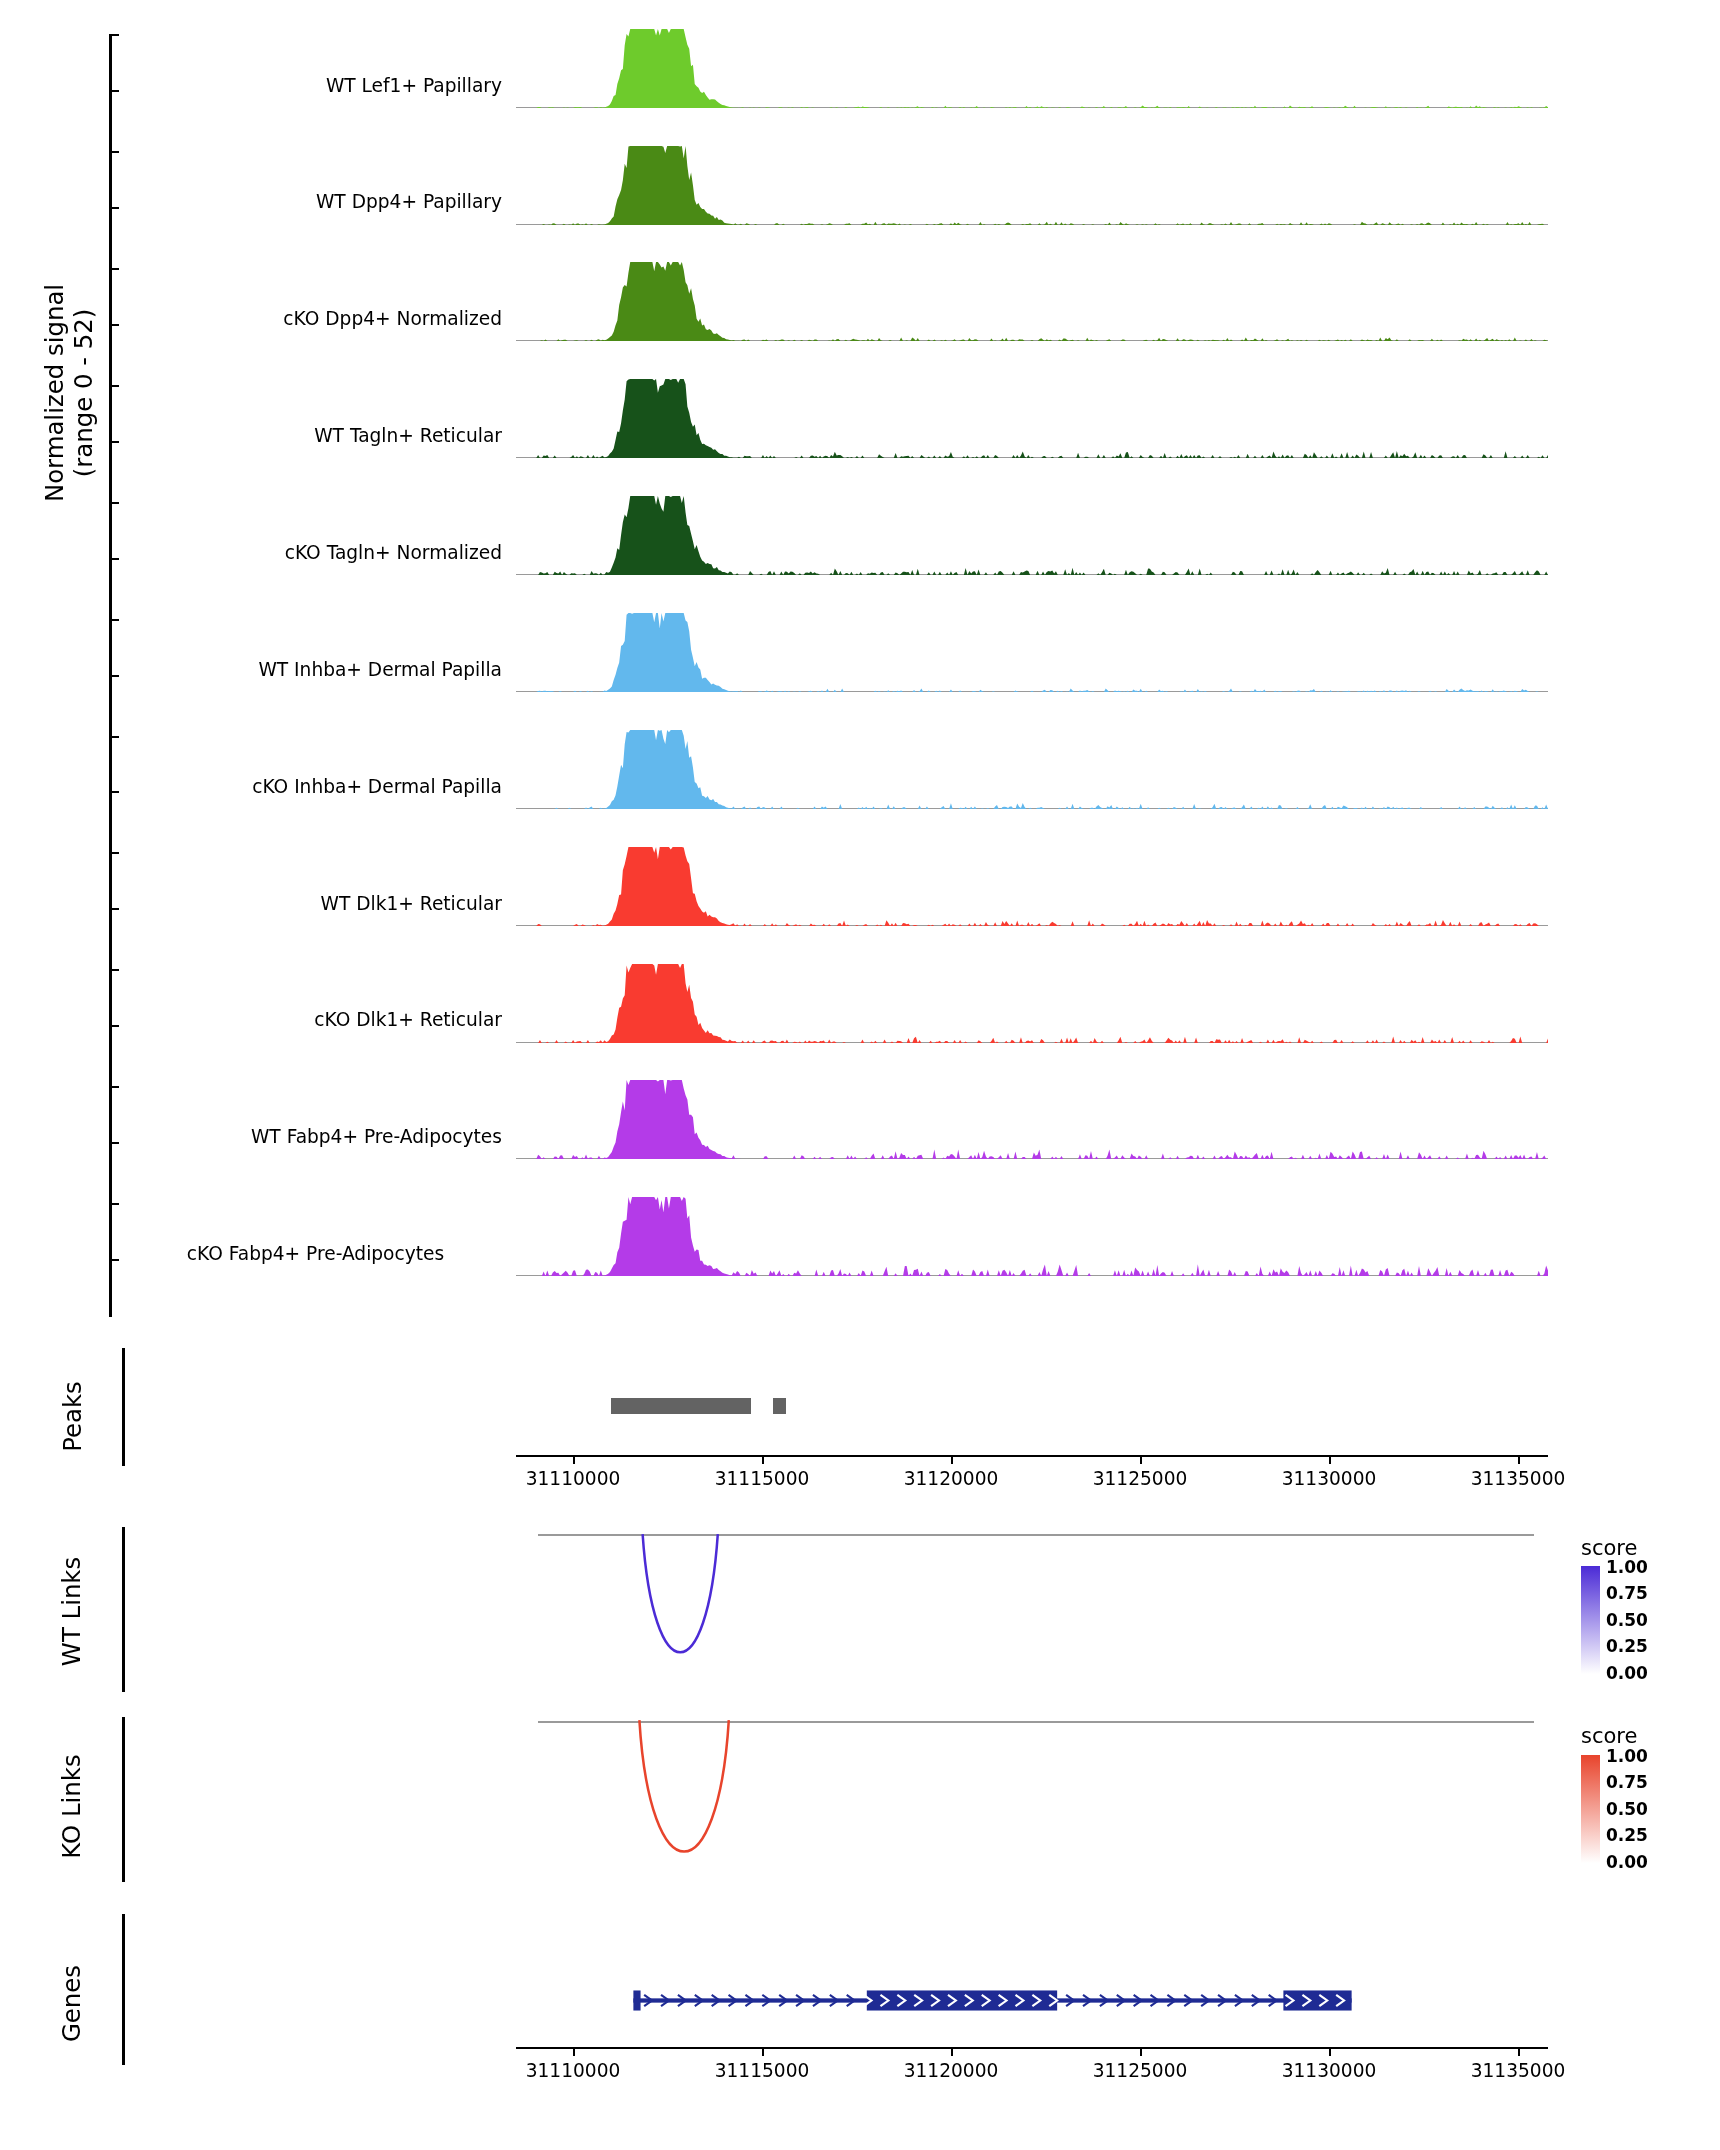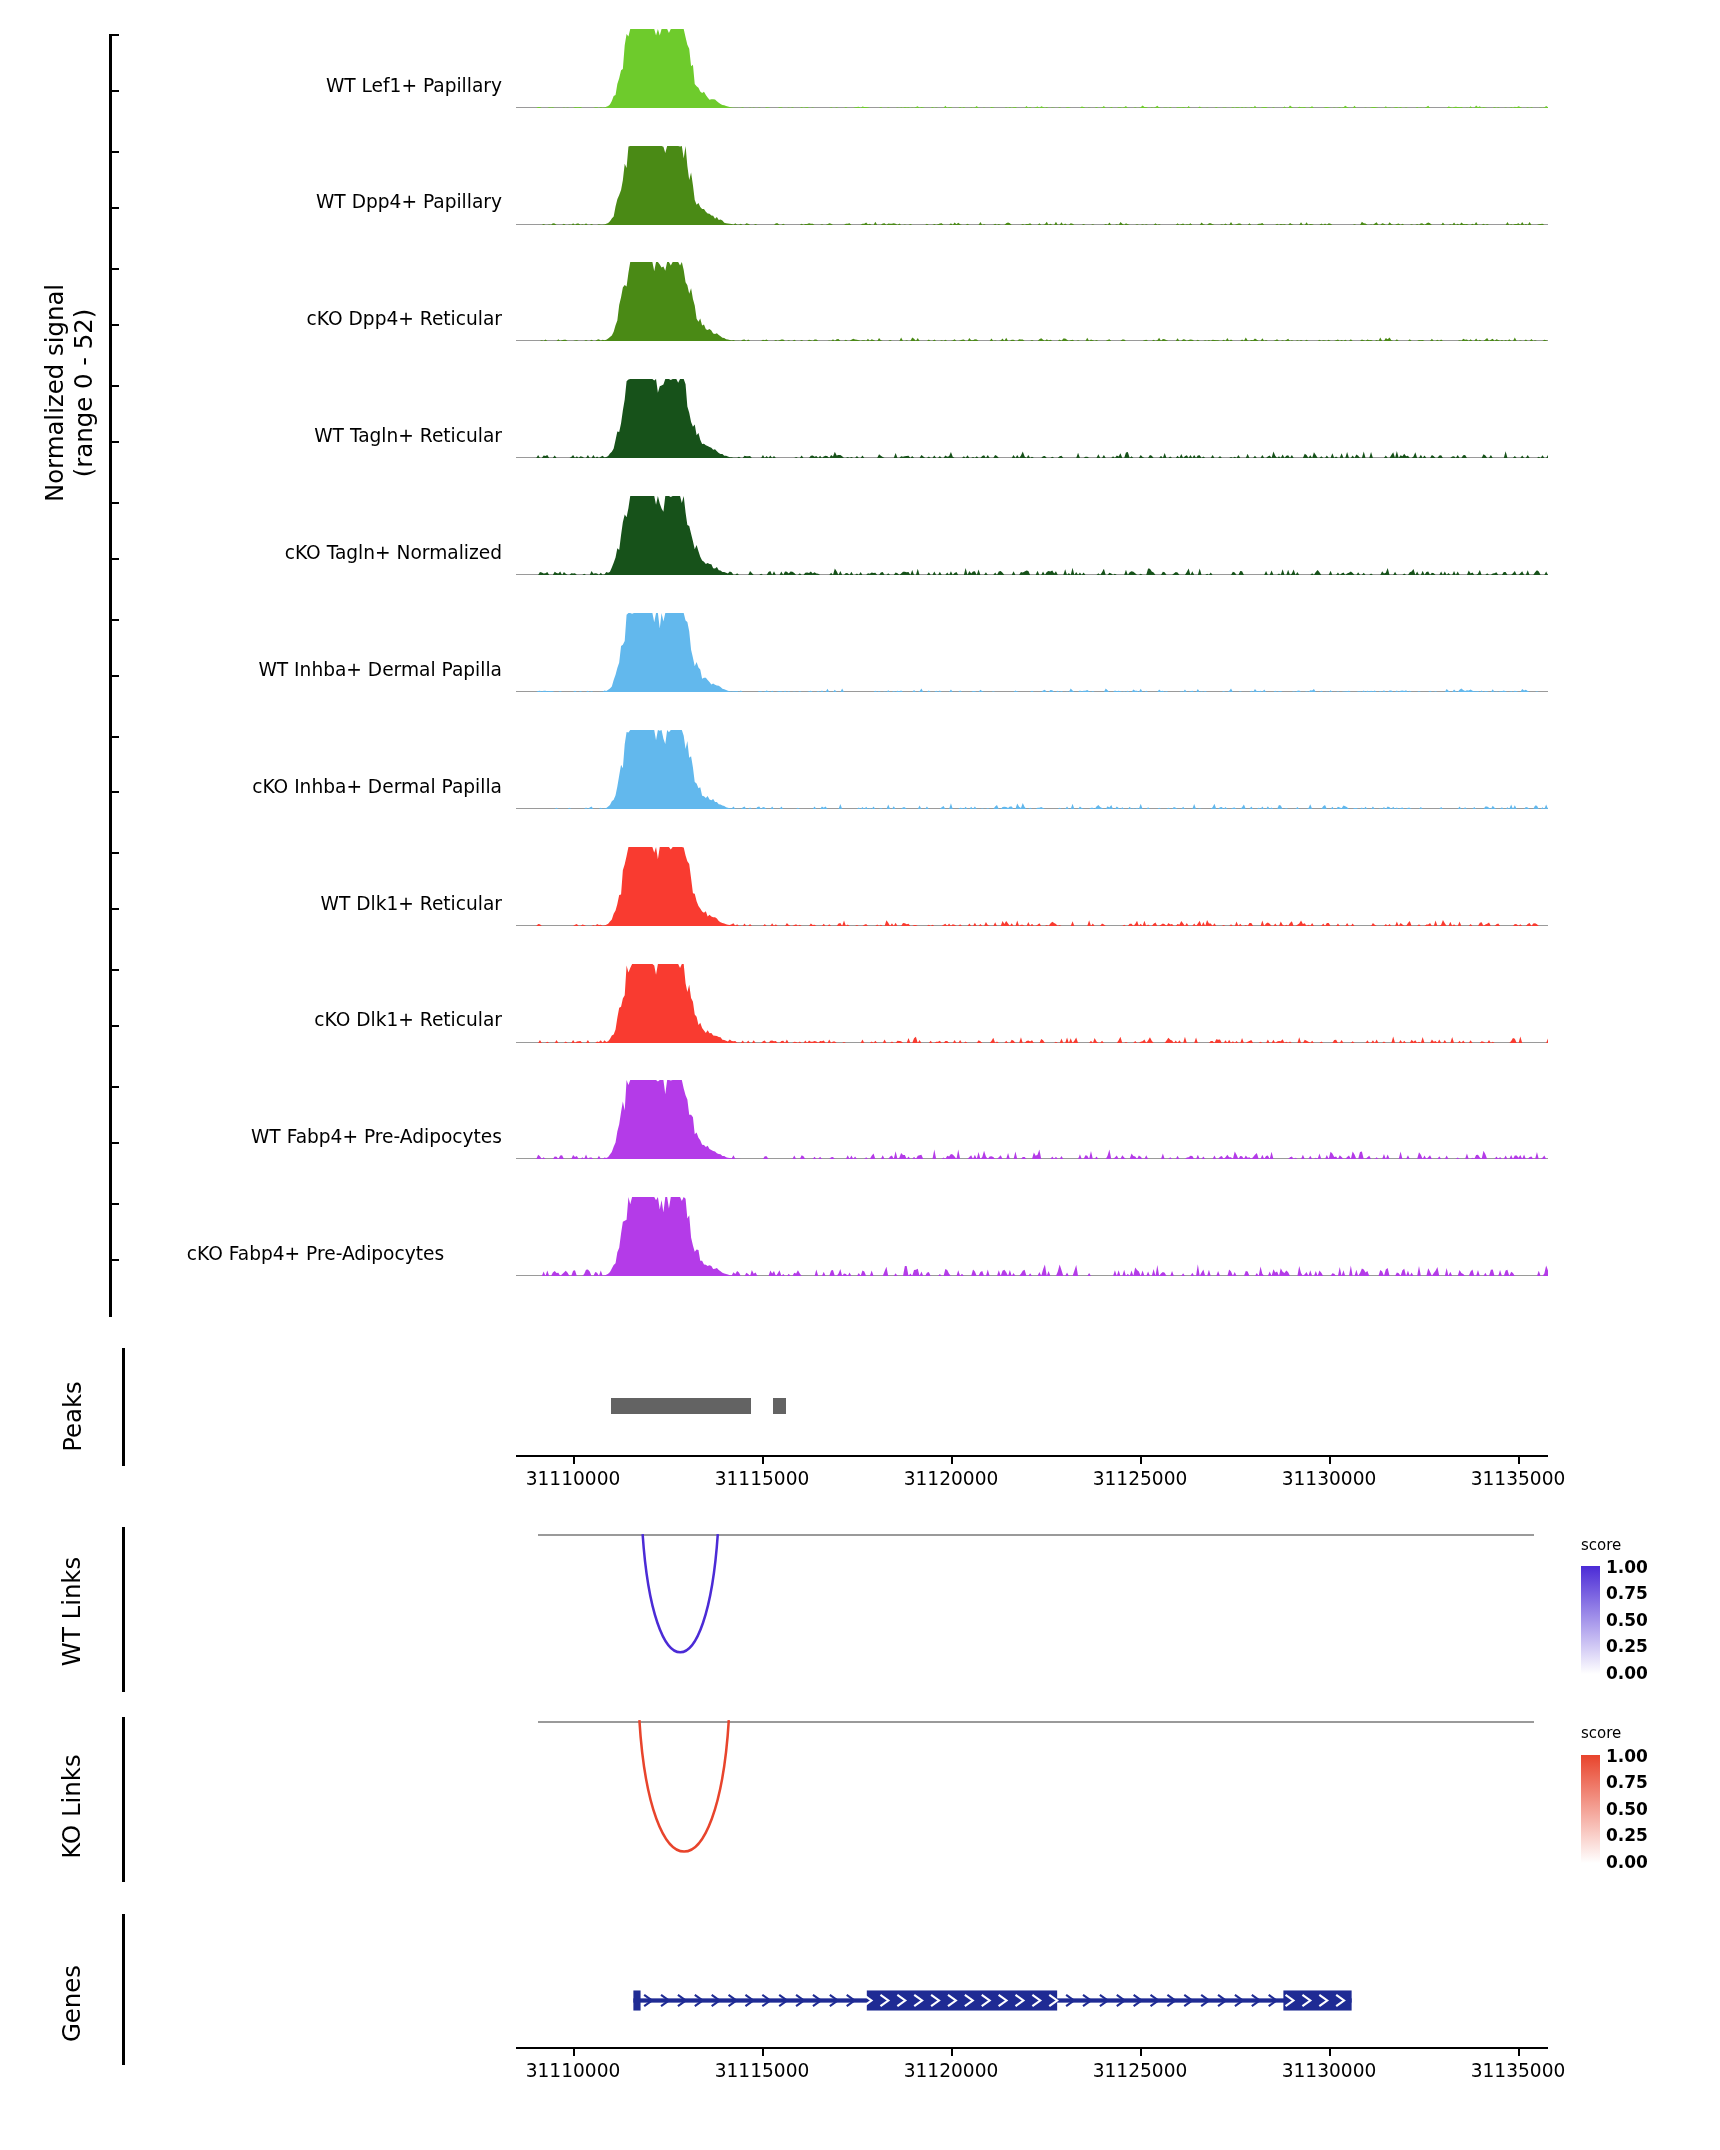--- a/index.html
+++ b/index.html
@@ -26,21 +26,21 @@
   .axis-tick{position:absolute;width:2.2px;height:7.2px;background:#000;}
   .axis-lab{position:absolute;font-size:18.6px;text-align:center;white-space:nowrap;}
 
   
   .peakbar{position:absolute;background:#636363;height:16px;}
 
   
   .link-baseline{position:absolute;height:2.2px;background:#9a9a9a;}
 
   
-  .legend-title{position:absolute;font-size:15px;}
+  .legend-title{position:absolute;font-size:21px;}
   .legend-bar{position:absolute;width:18.6px;}
   .legend-ticks{position:absolute;font-size:17px;line-height:1;}
   .legend-ticks div{position:absolute;white-space:nowrap;font-weight:bold;}
 
   
   .gene-name{position:absolute;font-size:18.6px;text-align:center;white-space:nowrap;}
 
   .xlabel{position:absolute;font-size:24.4px;text-align:center;white-space:nowrap;}
 </style>
 </head>
@@ -63,21 +63,21 @@
           <path d="M 0 110 L 0.0 110.0 L 2.6 110.0 L 5.1 110.0 L 7.7 110.0 L 10.3 110.0 L 12.9 110.0 L 15.4 110.0 L 18.0 110.0 L 20.6 110.0 L 23.1 110.0 L 25.7 110.0 L 28.3 110.0 L 30.9 108.7 L 33.4 108.7 L 36.0 110.0 L 38.6 110.0 L 41.1 110.0 L 43.7 110.0 L 46.3 108.9 L 48.9 109.4 L 51.4 109.1 L 54.0 110.0 L 56.6 110.0 L 59.1 110.0 L 61.7 110.0 L 64.3 110.0 L 66.9 109.3 L 69.4 110.0 L 72.0 109.3 L 74.6 110.0 L 77.1 110.0 L 79.7 110.0 L 82.3 108.7 L 84.9 109.1 L 87.4 109.2 L 90.0 108.8 L 92.6 110.0 L 95.1 110.0 L 97.7 110.0 L 100.3 110.0 L 102.9 110.0 L 105.4 110.0 L 108.0 110.0 L 110.6 108.9 L 113.1 108.9 L 115.7 110.0 L 118.3 108.7 L 120.9 109.7 L 123.4 109.4 L 126.0 108.3 L 128.6 107.4 L 131.1 105.4 L 133.7 100.5 L 136.3 93.4 L 138.9 92.0 L 141.4 76.6 L 144.0 68.6 L 146.6 57.4 L 149.1 55.6 L 151.7 22.5 L 154.3 6.7 L 156.9 10.5 L 159.4 0.0 L 162.0 0.0 L 164.6 0.0 L 167.1 0.0 L 169.7 0.0 L 172.3 0.0 L 174.9 0.0 L 177.4 0.0 L 180.0 0.0 L 182.6 0.0 L 185.1 0.0 L 187.7 0.0 L 190.3 0.0 L 192.9 0.0 L 195.4 8.8 L 198.0 0.0 L 200.6 9.1 L 203.1 0.0 L 205.7 0.0 L 208.3 0.0 L 210.9 0.0 L 213.4 5.5 L 216.0 0.0 L 218.6 0.0 L 221.1 0.0 L 223.7 0.0 L 226.3 0.0 L 228.9 0.0 L 231.4 0.0 L 234.0 0.0 L 236.6 11.3 L 239.1 21.8 L 241.7 27.3 L 244.3 51.8 L 246.9 49.6 L 249.4 76.6 L 252.0 79.7 L 254.6 81.9 L 257.1 87.0 L 259.7 89.1 L 262.3 87.5 L 264.9 92.1 L 267.4 95.5 L 270.0 98.6 L 272.6 98.0 L 275.1 97.9 L 277.7 98.3 L 280.3 100.6 L 282.9 102.8 L 285.4 104.6 L 288.0 105.9 L 290.6 106.2 L 293.1 107.3 L 295.7 108.1 L 298.3 108.7 L 300.9 109.3 L 303.4 109.7 L 306.0 109.8 L 308.6 109.9 L 311.1 110.0 L 313.7 109.6 L 316.3 109.0 L 318.9 110.0 L 321.4 110.0 L 324.0 110.0 L 326.6 109.3 L 329.1 110.0 L 331.7 109.5 L 334.3 110.0 L 336.9 110.0 L 339.4 109.3 L 342.0 110.0 L 344.6 110.0 L 347.1 110.0 L 349.7 109.2 L 352.3 109.4 L 354.9 110.0 L 357.4 110.0 L 360.0 110.0 L 362.6 110.0 L 365.1 110.0 L 367.7 109.2 L 370.3 108.9 L 372.9 110.0 L 375.4 110.0 L 378.0 110.0 L 380.6 109.5 L 383.1 110.0 L 385.7 108.9 L 388.3 110.0 L 390.9 110.0 L 393.4 110.0 L 396.0 110.0 L 398.6 108.7 L 401.1 110.0 L 403.7 109.4 L 406.3 108.8 L 408.9 110.0 L 411.4 110.0 L 414.0 109.3 L 416.6 110.0 L 419.1 110.0 L 421.7 110.0 L 424.3 110.0 L 426.9 110.0 L 429.4 110.0 L 432.0 110.0 L 434.6 110.0 L 437.1 110.0 L 439.7 109.1 L 442.3 110.0 L 444.9 110.0 L 447.4 109.0 L 450.0 110.0 L 452.6 110.0 L 455.1 110.0 L 457.7 110.0 L 460.3 108.6 L 462.9 110.0 L 465.4 110.0 L 468.0 110.0 L 470.6 110.0 L 473.1 109.0 L 475.7 108.7 L 478.3 108.3 L 480.9 110.0 L 483.4 108.0 L 486.0 108.8 L 488.6 108.6 L 491.1 109.0 L 493.7 110.0 L 496.3 110.0 L 498.9 110.0 L 501.4 110.0 L 504.0 110.0 L 506.6 110.0 L 509.1 108.7 L 511.7 110.0 L 514.3 110.0 L 516.9 110.0 L 519.4 109.0 L 522.0 110.0 L 524.6 110.0 L 527.1 110.0 L 529.7 110.0 L 532.3 109.5 L 534.9 110.0 L 537.4 108.9 L 540.0 110.0 L 542.6 108.7 L 545.1 109.3 L 547.7 108.9 L 550.3 110.0 L 552.9 109.5 L 555.4 110.0 L 558.0 108.6 L 560.6 107.8 L 563.1 110.0 L 565.7 108.6 L 568.3 109.4 L 570.9 110.0 L 573.4 110.0 L 576.0 110.0 L 578.6 110.0 L 581.1 108.6 L 583.7 110.0 L 586.3 109.5 L 588.9 110.0 L 591.4 110.0 L 594.0 110.0 L 596.6 110.0 L 599.1 106.9 L 601.7 110.0 L 604.3 109.0 L 606.9 109.0 L 609.4 110.0 L 612.0 110.0 L 614.6 110.0 L 617.1 110.0 L 619.7 108.8 L 622.3 110.0 L 624.9 108.7 L 627.4 110.0 L 630.0 110.0 L 632.6 110.0 L 635.1 109.2 L 637.7 110.0 L 640.3 109.5 L 642.9 107.3 L 645.4 110.0 L 648.0 110.0 L 650.6 110.0 L 653.1 109.3 L 655.7 110.0 L 658.3 110.0 L 660.9 110.0 L 663.4 108.8 L 666.0 109.5 L 668.6 110.0 L 671.1 110.0 L 673.7 110.0 L 676.3 110.0 L 678.9 110.0 L 681.4 110.0 L 684.0 109.0 L 686.6 110.0 L 689.1 108.8 L 691.7 110.0 L 694.3 108.9 L 696.9 108.7 L 699.4 110.0 L 702.0 110.0 L 704.6 110.0 L 707.1 110.0 L 709.7 110.0 L 712.3 107.2 L 714.9 110.0 L 717.4 108.6 L 720.0 110.0 L 722.6 110.0 L 725.1 108.9 L 727.7 107.9 L 730.3 110.0 L 732.9 107.8 L 735.4 108.7 L 738.0 110.0 L 740.6 108.6 L 743.1 110.0 L 745.7 110.0 L 748.3 109.4 L 750.9 109.6 L 753.4 110.0 L 756.0 110.0 L 758.6 109.2 L 761.1 110.0 L 763.7 110.0 L 766.3 110.0 L 768.9 108.9 L 771.4 109.1 L 774.0 110.0 L 776.6 110.0 L 779.1 110.0 L 781.7 110.0 L 784.3 110.0 L 786.9 110.0 L 789.4 108.0 L 792.0 108.8 L 794.6 110.0 L 797.1 110.0 L 799.7 109.3 L 802.3 110.0 L 804.9 110.0 L 807.4 110.0 L 810.0 108.6 L 812.6 110.0 L 815.1 110.0 L 817.7 109.5 L 820.3 107.2 L 822.9 110.0 L 825.4 110.0 L 828.0 110.0 L 830.6 108.6 L 833.1 110.0 L 835.7 110.0 L 838.3 110.0 L 840.9 109.0 L 843.4 109.0 L 846.0 110.0 L 848.6 108.9 L 851.1 107.4 L 853.7 110.0 L 856.3 110.0 L 858.9 110.0 L 861.4 110.0 L 864.0 109.0 L 866.6 110.0 L 869.1 110.0 L 871.7 109.1 L 874.3 106.7 L 876.9 108.8 L 879.4 108.8 L 882.0 110.0 L 884.6 110.0 L 887.1 109.1 L 889.7 110.0 L 892.3 108.8 L 894.9 107.0 L 897.4 109.5 L 900.0 110.0 L 902.6 110.0 L 905.1 109.3 L 907.7 109.3 L 910.3 110.0 L 912.9 108.6 L 915.4 110.0 L 918.0 110.0 L 920.6 110.0 L 923.1 108.9 L 925.7 109.2 L 928.3 109.3 L 930.9 108.8 L 933.4 109.4 L 936.0 110.0 L 938.6 107.4 L 941.1 110.0 L 943.7 110.0 L 946.3 110.0 L 948.9 110.0 L 951.4 110.0 L 954.0 108.0 L 956.6 109.6 L 959.1 110.0 L 961.7 110.0 L 964.3 109.5 L 966.9 110.0 L 969.4 110.0 L 972.0 110.0 L 974.6 110.0 L 977.1 108.8 L 979.7 110.0 L 982.3 110.0 L 984.9 110.0 L 987.4 109.3 L 990.0 109.4 L 992.6 110.0 L 995.1 110.0 L 997.7 110.0 L 1000.3 108.6 L 1002.9 110.0 L 1005.4 109.0 L 1008.0 109.2 L 1010.6 110.0 L 1013.1 108.8 L 1015.7 110.0 L 1018.3 108.9 L 1020.9 110.0 L 1023.4 110.0 L 1026.0 108.7 L 1028.6 110.0 L 1031.1 107.1 L 1033.7 110.0 L 1036.3 110.0 L 1038.9 110.0 L 1041.4 109.2 L 1044.0 108.8 L 1046.6 108.7 L 1049.1 110.0 L 1051.7 110.0 L 1054.3 110.0 L 1056.9 109.2 L 1059.4 110.0 L 1062.0 110.0 L 1064.6 110.0 L 1067.1 110.0 L 1069.7 110.0 L 1072.3 108.1 L 1074.9 110.0 L 1077.4 110.0 L 1080.0 106.8 L 1082.6 108.8 L 1085.1 110.0 L 1087.7 110.0 L 1090.3 110.0 L 1092.9 108.5 L 1095.4 109.0 L 1098.0 108.9 L 1100.6 108.7 L 1103.1 110.0 L 1105.7 110.0 L 1108.3 109.0 L 1110.9 107.7 L 1113.4 110.0 L 1116.0 110.0 L 1118.6 110.0 L 1121.1 110.0 L 1123.7 110.0 L 1126.3 110.0 L 1128.9 108.9 L 1131.4 108.7 L 1134.0 109.5 L 1136.6 110.0 L 1139.1 110.0 L 1141.7 109.5 L 1144.3 110.0 L 1146.9 109.6 L 1149.4 109.2 L 1152.0 110.0 L 1154.6 109.1 L 1157.1 107.0 L 1159.7 108.8 L 1162.3 110.0 L 1164.9 110.0 L 1167.4 110.0 L 1170.0 107.1 L 1172.6 110.0 L 1175.1 110.0 L 1177.7 110.0 L 1180.3 110.0 L 1182.9 110.0 L 1185.4 109.4 L 1188.0 110.0 L 1190.6 110.0 L 1193.1 109.3 L 1195.7 108.6 L 1198.3 108.6 L 1200.9 109.5 L 1203.4 110.0 L 1206.0 110.0 L 1208.6 110.0 L 1211.1 110.0 L 1213.7 107.8 L 1216.3 110.0 L 1218.9 109.4 L 1221.4 110.0 L 1224.0 110.0 L 1226.6 108.9 L 1229.1 108.8 L 1231.7 110.0 L 1234.3 108.7 L 1236.9 110.0 L 1239.4 110.0 L 1242.0 109.2 L 1244.6 110.0 L 1247.1 110.0 L 1249.7 110.0 L 1252.3 110.0 L 1254.9 110.0 L 1257.4 108.7 L 1260.0 110.0 L 1262.6 109.5 L 1265.1 110.0 L 1267.7 110.0 L 1270.3 108.7 L 1272.9 106.9 L 1275.4 110.0 L 1278.0 110.0 L 1280.6 110.0 L 1283.1 110.0 L 1285.7 110.0 L 1288.3 110.0 L 1290.9 110.0 L 1293.4 110.0 L 1296.0 110.0 L 1298.6 110.0 L 1301.1 107.9 L 1303.7 108.6 L 1306.3 110.0 L 1308.9 108.8 L 1311.4 108.5 L 1314.0 108.8 L 1316.6 109.2 L 1319.1 108.6 L 1321.7 110.0 L 1324.3 110.0 L 1326.9 109.4 L 1329.4 110.0 L 1332.0 107.8 L 1334.6 110.0 L 1337.1 110.0 L 1339.7 106.7 L 1342.3 109.2 L 1344.9 107.8 L 1347.4 110.0 L 1350.0 108.8 L 1352.6 109.3 L 1355.1 110.0 L 1357.7 110.0 L 1360.3 110.0 L 1362.9 110.0 L 1365.4 108.6 L 1368.0 110.0 L 1370.6 108.9 L 1373.1 110.0 L 1375.7 110.0 L 1378.3 110.0 L 1380.9 109.5 L 1383.4 110.0 L 1386.0 110.0 L 1388.6 108.7 L 1391.1 110.0 L 1393.7 108.5 L 1396.3 109.1 L 1398.9 107.5 L 1401.4 108.6 L 1404.0 110.0 L 1406.6 110.0 L 1409.1 110.0 L 1411.7 109.0 L 1414.3 110.0 L 1416.9 108.9 L 1419.4 110.0 L 1422.0 110.0 L 1424.6 110.0 L 1427.1 110.0 L 1429.7 109.3 L 1432.3 110.0 L 1434.9 109.5 L 1437.4 107.4 L 1440.0 109.2 L 1440 110 Z" fill="#6ECB2C"></path>
         </svg>
       </div>
       <div class="track-label" style="left: 129px; width: 373px; top: 191px;">WT Dpp4+ Papillary</div>
       <div class="track" style="top: 146px; height: 79px;">
         <div class="baseline"></div>
         <svg width="1032" height="79" viewBox="0 0 1440 110">
           <path d="M 0 110 L 0.0 110.0 L 2.6 110.0 L 5.1 110.0 L 7.7 110.0 L 10.3 110.0 L 12.9 110.0 L 15.4 110.0 L 18.0 110.0 L 20.6 110.0 L 23.1 110.0 L 25.7 110.0 L 28.3 110.0 L 30.9 110.0 L 33.4 110.0 L 36.0 110.0 L 38.6 108.7 L 41.1 110.0 L 43.7 110.0 L 46.3 109.3 L 48.9 110.0 L 51.4 107.6 L 54.0 108.1 L 56.6 110.0 L 59.1 110.0 L 61.7 110.0 L 64.3 110.0 L 66.9 108.3 L 69.4 110.0 L 72.0 110.0 L 74.6 109.3 L 77.1 110.0 L 79.7 107.7 L 82.3 110.0 L 84.9 108.1 L 87.4 108.0 L 90.0 110.0 L 92.6 109.1 L 95.1 110.0 L 97.7 107.7 L 100.3 110.0 L 102.9 110.0 L 105.4 108.7 L 108.0 110.0 L 110.6 110.0 L 113.1 110.0 L 115.7 108.9 L 118.3 109.9 L 120.9 109.7 L 123.4 109.4 L 126.0 108.4 L 128.6 107.2 L 131.1 104.8 L 133.7 101.0 L 136.3 98.1 L 138.9 84.3 L 141.4 74.2 L 144.0 68.2 L 146.6 61.2 L 149.1 47.6 L 151.7 24.6 L 154.3 30.6 L 156.9 0.6 L 159.4 0.0 L 162.0 0.0 L 164.6 0.0 L 167.1 0.0 L 169.7 0.0 L 172.3 0.0 L 174.9 0.0 L 177.4 0.0 L 180.0 0.0 L 182.6 0.0 L 185.1 0.0 L 187.7 0.0 L 190.3 0.0 L 192.9 0.0 L 195.4 0.0 L 198.0 0.0 L 200.6 0.0 L 203.1 0.0 L 205.7 0.8 L 208.3 9.6 L 210.9 0.0 L 213.4 0.0 L 216.0 0.0 L 218.6 0.0 L 221.1 0.0 L 223.7 0.0 L 226.3 0.0 L 228.9 0.7 L 231.4 0.0 L 234.0 17.2 L 236.6 0.0 L 239.1 27.9 L 241.7 47.2 L 244.3 36.9 L 246.9 54.7 L 249.4 75.2 L 252.0 81.8 L 254.6 79.5 L 257.1 85.0 L 259.7 87.7 L 262.3 87.8 L 264.9 91.8 L 267.4 94.0 L 270.0 94.3 L 272.6 96.9 L 275.1 97.2 L 277.7 101.3 L 280.3 99.1 L 282.9 103.3 L 285.4 102.4 L 288.0 104.0 L 290.6 106.9 L 293.1 107.6 L 295.7 108.1 L 298.3 108.3 L 300.9 108.8 L 303.4 109.6 L 306.0 107.8 L 308.6 109.9 L 311.1 109.9 L 313.7 108.2 L 316.3 110.0 L 318.9 110.0 L 321.4 107.7 L 324.0 108.3 L 326.6 110.0 L 329.1 110.0 L 331.7 110.0 L 334.3 108.8 L 336.9 110.0 L 339.4 110.0 L 342.0 110.0 L 344.6 110.0 L 347.1 110.0 L 349.7 110.0 L 352.3 110.0 L 354.9 110.0 L 357.4 110.0 L 360.0 110.0 L 362.6 107.7 L 365.1 107.7 L 367.7 110.0 L 370.3 110.0 L 372.9 108.4 L 375.4 110.0 L 378.0 110.0 L 380.6 110.0 L 383.1 110.0 L 385.7 110.0 L 388.3 110.0 L 390.9 110.0 L 393.4 110.0 L 396.0 110.0 L 398.6 108.3 L 401.1 110.0 L 403.7 108.6 L 406.3 108.6 L 408.9 107.6 L 411.4 108.5 L 414.0 108.2 L 416.6 110.0 L 419.1 110.0 L 421.7 110.0 L 424.3 110.0 L 426.9 109.1 L 429.4 110.0 L 432.0 110.0 L 434.6 109.1 L 437.1 107.6 L 439.7 108.2 L 442.3 110.0 L 444.9 110.0 L 447.4 110.0 L 450.0 110.0 L 452.6 110.0 L 455.1 110.0 L 457.7 110.0 L 460.3 108.2 L 462.9 108.5 L 465.4 107.6 L 468.0 110.0 L 470.6 110.0 L 473.1 110.0 L 475.7 110.0 L 478.3 110.0 L 480.9 110.0 L 483.4 108.4 L 486.0 108.5 L 488.6 106.5 L 491.1 109.3 L 493.7 108.5 L 496.3 110.0 L 498.9 110.0 L 501.4 105.6 L 504.0 110.0 L 506.6 110.0 L 509.1 110.0 L 511.7 108.1 L 514.3 107.8 L 516.9 110.0 L 519.4 107.9 L 522.0 108.3 L 524.6 108.5 L 527.1 107.6 L 529.7 108.4 L 532.3 110.0 L 534.9 108.1 L 537.4 110.0 L 540.0 110.0 L 542.6 109.3 L 545.1 110.0 L 547.7 110.0 L 550.3 108.7 L 552.9 110.0 L 555.4 110.0 L 558.0 110.0 L 560.6 110.0 L 563.1 110.0 L 565.7 110.0 L 568.3 110.0 L 570.9 110.0 L 573.4 108.4 L 576.0 110.0 L 578.6 110.0 L 581.1 110.0 L 583.7 108.8 L 586.3 110.0 L 588.9 109.1 L 591.4 108.0 L 594.0 107.6 L 596.6 110.0 L 599.1 110.0 L 601.7 110.0 L 604.3 110.0 L 606.9 107.8 L 609.4 110.0 L 612.0 106.5 L 614.6 109.2 L 617.1 106.9 L 619.7 108.9 L 622.3 110.0 L 624.9 110.0 L 627.4 110.0 L 630.0 108.4 L 632.6 110.0 L 635.1 110.0 L 637.7 110.0 L 640.3 110.0 L 642.9 110.0 L 645.4 110.0 L 648.0 106.0 L 650.6 110.0 L 653.1 109.1 L 655.7 110.0 L 658.3 110.0 L 660.9 110.0 L 663.4 110.0 L 666.0 110.0 L 668.6 108.4 L 671.1 110.0 L 673.7 108.8 L 676.3 110.0 L 678.9 110.0 L 681.4 110.0 L 684.0 107.6 L 686.6 106.6 L 689.1 107.7 L 691.7 110.0 L 694.3 110.0 L 696.9 110.0 L 699.4 110.0 L 702.0 110.0 L 704.6 110.0 L 707.1 108.8 L 709.7 110.0 L 712.3 108.7 L 714.9 108.8 L 717.4 107.6 L 720.0 110.0 L 722.6 110.0 L 725.1 110.0 L 727.7 110.0 L 730.3 107.6 L 732.9 110.0 L 735.4 110.0 L 738.0 108.9 L 740.6 105.7 L 743.1 110.0 L 745.7 108.4 L 748.3 110.0 L 750.9 110.0 L 753.4 105.6 L 756.0 110.0 L 758.6 110.0 L 761.1 106.3 L 763.7 110.0 L 766.3 108.1 L 768.9 110.0 L 771.4 110.0 L 774.0 107.8 L 776.6 108.5 L 779.1 110.0 L 781.7 110.0 L 784.3 110.0 L 786.9 110.0 L 789.4 110.0 L 792.0 108.7 L 794.6 110.0 L 797.1 110.0 L 799.7 110.0 L 802.3 110.0 L 804.9 109.2 L 807.4 110.0 L 810.0 110.0 L 812.6 110.0 L 815.1 110.0 L 817.7 110.0 L 820.3 110.0 L 822.9 108.7 L 825.4 110.0 L 828.0 106.8 L 830.6 110.0 L 833.1 110.0 L 835.7 110.0 L 838.3 109.2 L 840.9 110.0 L 843.4 105.8 L 846.0 108.2 L 848.6 110.0 L 851.1 107.6 L 853.7 109.0 L 856.3 110.0 L 858.9 110.0 L 861.4 110.0 L 864.0 110.0 L 866.6 108.9 L 869.1 110.0 L 871.7 110.0 L 874.3 109.1 L 876.9 110.0 L 879.4 108.9 L 882.0 110.0 L 884.6 110.0 L 887.1 110.0 L 889.7 110.0 L 892.3 107.7 L 894.9 110.0 L 897.4 109.0 L 900.0 110.0 L 902.6 110.0 L 905.1 110.0 L 907.7 110.0 L 910.3 110.0 L 912.9 110.0 L 915.4 110.0 L 918.0 110.0 L 920.6 110.0 L 923.1 107.8 L 925.7 110.0 L 928.3 109.0 L 930.9 108.1 L 933.4 110.0 L 936.0 108.9 L 938.6 109.3 L 941.1 107.8 L 943.7 110.0 L 946.3 110.0 L 948.9 110.0 L 951.4 110.0 L 954.0 110.0 L 956.6 106.5 L 959.1 109.2 L 961.7 110.0 L 964.3 110.0 L 966.9 107.5 L 969.4 107.7 L 972.0 109.1 L 974.6 110.0 L 977.1 110.0 L 979.7 110.0 L 982.3 110.0 L 984.9 109.2 L 987.4 110.0 L 990.0 107.9 L 992.6 110.0 L 995.1 110.0 L 997.7 105.9 L 1000.3 110.0 L 1002.9 110.0 L 1005.4 109.0 L 1008.0 107.9 L 1010.6 108.1 L 1013.1 110.0 L 1015.7 110.0 L 1018.3 110.0 L 1020.9 110.0 L 1023.4 107.7 L 1026.0 110.0 L 1028.6 110.0 L 1031.1 110.0 L 1033.7 110.0 L 1036.3 108.2 L 1038.9 108.5 L 1041.4 107.4 L 1044.0 110.0 L 1046.6 110.0 L 1049.1 110.0 L 1051.7 110.0 L 1054.3 110.0 L 1056.9 110.0 L 1059.4 110.0 L 1062.0 108.3 L 1064.6 110.0 L 1067.1 108.7 L 1069.7 109.3 L 1072.3 109.0 L 1074.9 110.0 L 1077.4 110.0 L 1080.0 107.3 L 1082.6 109.1 L 1085.1 110.0 L 1087.7 110.0 L 1090.3 110.0 L 1092.9 110.0 L 1095.4 106.3 L 1098.0 110.0 L 1100.6 110.0 L 1103.1 106.4 L 1105.7 110.0 L 1108.3 108.7 L 1110.9 109.0 L 1113.4 110.0 L 1116.0 110.0 L 1118.6 110.0 L 1121.1 110.0 L 1123.7 108.1 L 1126.3 110.0 L 1128.9 108.0 L 1131.4 110.0 L 1134.0 107.7 L 1136.6 108.5 L 1139.1 110.0 L 1141.7 110.0 L 1144.3 110.0 L 1146.9 110.0 L 1149.4 110.0 L 1152.0 110.0 L 1154.6 110.0 L 1157.1 110.0 L 1159.7 110.0 L 1162.3 110.0 L 1164.9 110.0 L 1167.4 110.0 L 1170.0 109.1 L 1172.6 110.0 L 1175.1 110.0 L 1177.7 110.0 L 1180.3 105.7 L 1182.9 107.7 L 1185.4 108.0 L 1188.0 110.0 L 1190.6 110.0 L 1193.1 109.3 L 1195.7 110.0 L 1198.3 108.0 L 1200.9 106.4 L 1203.4 110.0 L 1206.0 110.0 L 1208.6 107.7 L 1211.1 108.5 L 1213.7 110.0 L 1216.3 110.0 L 1218.9 106.2 L 1221.4 108.8 L 1224.0 110.0 L 1226.6 110.0 L 1229.1 108.7 L 1231.7 108.1 L 1234.3 110.0 L 1236.9 108.5 L 1239.4 110.0 L 1242.0 110.0 L 1244.6 110.0 L 1247.1 110.0 L 1249.7 109.1 L 1252.3 110.0 L 1254.9 110.0 L 1257.4 108.8 L 1260.0 110.0 L 1262.6 107.8 L 1265.1 108.0 L 1267.7 110.0 L 1270.3 108.1 L 1272.9 106.5 L 1275.4 107.5 L 1278.0 110.0 L 1280.6 110.0 L 1283.1 110.0 L 1285.7 110.0 L 1288.3 110.0 L 1290.9 110.0 L 1293.4 106.7 L 1296.0 110.0 L 1298.6 110.0 L 1301.1 110.0 L 1303.7 109.0 L 1306.3 110.0 L 1308.9 106.7 L 1311.4 110.0 L 1314.0 108.3 L 1316.6 110.0 L 1319.1 106.6 L 1321.7 108.7 L 1324.3 109.2 L 1326.9 108.8 L 1329.4 110.0 L 1332.0 110.0 L 1334.6 108.4 L 1337.1 110.0 L 1339.7 105.8 L 1342.3 110.0 L 1344.9 110.0 L 1347.4 110.0 L 1350.0 108.5 L 1352.6 110.0 L 1355.1 108.8 L 1357.7 110.0 L 1360.3 110.0 L 1362.9 110.0 L 1365.4 110.0 L 1368.0 110.0 L 1370.6 110.0 L 1373.1 110.0 L 1375.7 110.0 L 1378.3 110.0 L 1380.9 110.0 L 1383.4 106.1 L 1386.0 110.0 L 1388.6 109.1 L 1391.1 110.0 L 1393.7 108.6 L 1396.3 108.6 L 1398.9 107.8 L 1401.4 110.0 L 1404.0 106.1 L 1406.6 110.0 L 1409.1 108.8 L 1411.7 110.0 L 1414.3 106.0 L 1416.9 110.0 L 1419.4 110.0 L 1422.0 110.0 L 1424.6 110.0 L 1427.1 109.1 L 1429.7 108.6 L 1432.3 108.2 L 1434.9 110.0 L 1437.4 110.0 L 1440.0 110.0 L 1440 110 Z" fill="#4A8A15"></path>
         </svg>
       </div>
-      <div class="track-label" style="left: 129px; width: 373px; top: 308px;">cKO Dpp4+ Reticular</div>
+      <div class="track-label" style="left: 129px; width: 373px; top: 308px;">cKO Dpp4+ Normalized</div>
       <div class="track" style="top: 262px; height: 79px;">
         <div class="baseline"></div>
         <svg width="1032" height="79" viewBox="0 0 1440 110">
           <path d="M 0 110 L 0.0 110.0 L 2.6 110.0 L 5.1 110.0 L 7.7 110.0 L 10.3 110.0 L 12.9 110.0 L 15.4 110.0 L 18.0 110.0 L 20.6 110.0 L 23.1 110.0 L 25.7 110.0 L 28.3 110.0 L 30.9 110.0 L 33.4 110.0 L 36.0 109.0 L 38.6 110.0 L 41.1 108.1 L 43.7 110.0 L 46.3 110.0 L 48.9 110.0 L 51.4 110.0 L 54.0 110.0 L 56.6 110.0 L 59.1 107.7 L 61.7 110.0 L 64.3 109.0 L 66.9 108.5 L 69.4 108.4 L 72.0 110.0 L 74.6 110.0 L 77.1 110.0 L 79.7 110.0 L 82.3 109.3 L 84.9 109.0 L 87.4 110.0 L 90.0 110.0 L 92.6 110.0 L 95.1 110.0 L 97.7 108.7 L 100.3 110.0 L 102.9 110.0 L 105.4 108.5 L 108.0 110.0 L 110.6 110.0 L 113.1 108.3 L 115.7 107.6 L 118.3 109.9 L 120.9 108.4 L 123.4 109.0 L 126.0 108.3 L 128.6 106.6 L 131.1 104.4 L 133.7 102.5 L 136.3 97.2 L 138.9 88.2 L 141.4 81.6 L 144.0 59.8 L 146.6 48.9 L 149.1 35.5 L 151.7 32.1 L 154.3 34.1 L 156.9 14.9 L 159.4 0.0 L 162.0 0.0 L 164.6 0.0 L 167.1 0.0 L 169.7 0.0 L 172.3 0.0 L 174.9 0.0 L 177.4 0.0 L 180.0 0.0 L 182.6 0.0 L 185.1 0.0 L 187.7 0.0 L 190.3 0.0 L 192.9 12.9 L 195.4 0.0 L 198.0 0.0 L 200.6 3.5 L 203.1 7.5 L 205.7 6.3 L 208.3 12.2 L 210.9 0.0 L 213.4 0.0 L 216.0 4.8 L 218.6 0.0 L 221.1 0.0 L 223.7 0.0 L 226.3 0.0 L 228.9 4.6 L 231.4 0.0 L 234.0 11.1 L 236.6 28.2 L 239.1 32.4 L 241.7 44.3 L 244.3 36.6 L 246.9 51.5 L 249.4 60.7 L 252.0 79.0 L 254.6 83.4 L 257.1 78.7 L 259.7 88.6 L 262.3 87.2 L 264.9 93.8 L 267.4 94.8 L 270.0 93.3 L 272.6 95.4 L 275.1 99.7 L 277.7 100.3 L 280.3 99.4 L 282.9 101.6 L 285.4 103.5 L 288.0 105.7 L 290.6 106.0 L 293.1 107.6 L 295.7 107.9 L 298.3 108.8 L 300.9 109.4 L 303.4 108.6 L 306.0 109.8 L 308.6 109.9 L 311.1 109.9 L 313.7 110.0 L 316.3 108.2 L 318.9 108.0 L 321.4 110.0 L 324.0 108.1 L 326.6 110.0 L 329.1 110.0 L 331.7 110.0 L 334.3 110.0 L 336.9 110.0 L 339.4 110.0 L 342.0 110.0 L 344.6 108.2 L 347.1 109.1 L 349.7 107.9 L 352.3 110.0 L 354.9 110.0 L 357.4 110.0 L 360.0 110.0 L 362.6 108.8 L 365.1 110.0 L 367.7 109.2 L 370.3 108.1 L 372.9 108.0 L 375.4 110.0 L 378.0 110.0 L 380.6 109.0 L 383.1 110.0 L 385.7 110.0 L 388.3 108.5 L 390.9 110.0 L 393.4 110.0 L 396.0 110.0 L 398.6 108.7 L 401.1 110.0 L 403.7 110.0 L 406.3 110.0 L 408.9 108.3 L 411.4 109.1 L 414.0 110.0 L 416.6 107.9 L 419.1 108.0 L 421.7 110.0 L 424.3 110.0 L 426.9 110.0 L 429.4 110.0 L 432.0 110.0 L 434.6 110.0 L 437.1 109.3 L 439.7 110.0 L 442.3 107.6 L 444.9 110.0 L 447.4 107.8 L 450.0 107.3 L 452.6 110.0 L 455.1 110.0 L 457.7 110.0 L 460.3 108.2 L 462.9 110.0 L 465.4 110.0 L 468.0 108.5 L 470.6 106.9 L 473.1 107.9 L 475.7 108.5 L 478.3 109.2 L 480.9 110.0 L 483.4 109.0 L 486.0 109.2 L 488.6 110.0 L 491.1 106.9 L 493.7 110.0 L 496.3 107.8 L 498.9 108.7 L 501.4 110.0 L 504.0 110.0 L 506.6 105.9 L 509.1 108.9 L 511.7 110.0 L 514.3 110.0 L 516.9 110.0 L 519.4 110.0 L 522.0 108.7 L 524.6 110.0 L 527.1 110.0 L 529.7 110.0 L 532.3 110.0 L 534.9 110.0 L 537.4 105.2 L 540.0 110.0 L 542.6 110.0 L 545.1 109.2 L 547.7 110.0 L 550.3 110.0 L 552.9 105.1 L 555.4 107.0 L 558.0 110.0 L 560.6 105.8 L 563.1 110.0 L 565.7 110.0 L 568.3 110.0 L 570.9 110.0 L 573.4 110.0 L 576.0 108.1 L 578.6 110.0 L 581.1 110.0 L 583.7 108.0 L 586.3 110.0 L 588.9 110.0 L 591.4 110.0 L 594.0 109.0 L 596.6 110.0 L 599.1 108.2 L 601.7 110.0 L 604.3 110.0 L 606.9 110.0 L 609.4 109.3 L 612.0 107.5 L 614.6 110.0 L 617.1 110.0 L 619.7 109.3 L 622.3 108.2 L 624.9 108.0 L 627.4 110.0 L 630.0 110.0 L 632.6 105.8 L 635.1 109.1 L 637.7 109.1 L 640.3 107.7 L 642.9 108.0 L 645.4 110.0 L 648.0 110.0 L 650.6 110.0 L 653.1 110.0 L 655.7 110.0 L 658.3 110.0 L 660.9 110.0 L 663.4 106.8 L 666.0 110.0 L 668.6 109.3 L 671.1 110.0 L 673.7 110.0 L 676.3 109.3 L 678.9 106.6 L 681.4 110.0 L 684.0 105.6 L 686.6 110.0 L 689.1 110.0 L 691.7 108.5 L 694.3 108.5 L 696.9 110.0 L 699.4 110.0 L 702.0 107.7 L 704.6 108.1 L 707.1 108.1 L 709.7 110.0 L 712.3 110.0 L 714.9 110.0 L 717.4 110.0 L 720.0 108.6 L 722.6 110.0 L 725.1 110.0 L 727.7 110.0 L 730.3 107.7 L 732.9 106.3 L 735.4 108.3 L 738.0 110.0 L 740.6 107.8 L 743.1 109.3 L 745.7 108.4 L 748.3 110.0 L 750.9 110.0 L 753.4 110.0 L 756.0 110.0 L 758.6 107.9 L 761.1 110.0 L 763.7 106.8 L 766.3 106.8 L 768.9 108.3 L 771.4 110.0 L 774.0 108.9 L 776.6 108.3 L 779.1 110.0 L 781.7 110.0 L 784.3 109.1 L 786.9 110.0 L 789.4 110.0 L 792.0 110.0 L 794.6 110.0 L 797.1 105.7 L 799.7 110.0 L 802.3 108.1 L 804.9 109.2 L 807.4 110.0 L 810.0 108.8 L 812.6 110.0 L 815.1 110.0 L 817.7 110.0 L 820.3 110.0 L 822.9 110.0 L 825.4 108.6 L 828.0 107.8 L 830.6 110.0 L 833.1 110.0 L 835.7 110.0 L 838.3 110.0 L 840.9 110.0 L 843.4 110.0 L 846.0 107.9 L 848.6 107.9 L 851.1 110.0 L 853.7 110.0 L 856.3 110.0 L 858.9 110.0 L 861.4 110.0 L 864.0 110.0 L 866.6 110.0 L 869.1 110.0 L 871.7 110.0 L 874.3 110.0 L 876.9 109.2 L 879.4 108.5 L 882.0 110.0 L 884.6 110.0 L 887.1 110.0 L 889.7 108.3 L 892.3 110.0 L 894.9 109.2 L 897.4 105.5 L 900.0 110.0 L 902.6 107.4 L 905.1 107.5 L 907.7 109.0 L 910.3 110.0 L 912.9 110.0 L 915.4 110.0 L 918.0 110.0 L 920.6 110.0 L 923.1 106.4 L 925.7 110.0 L 928.3 110.0 L 930.9 107.6 L 933.4 108.0 L 936.0 110.0 L 938.6 108.8 L 941.1 108.0 L 943.7 108.2 L 946.3 110.0 L 948.9 110.0 L 951.4 108.4 L 954.0 110.0 L 956.6 110.0 L 959.1 110.0 L 961.7 109.2 L 964.3 110.0 L 966.9 108.8 L 969.4 110.0 L 972.0 108.2 L 974.6 108.6 L 977.1 109.1 L 979.7 109.0 L 982.3 110.0 L 984.9 110.0 L 987.4 108.4 L 990.0 110.0 L 992.6 106.1 L 995.1 110.0 L 997.7 108.0 L 1000.3 110.0 L 1002.9 110.0 L 1005.4 110.0 L 1008.0 110.0 L 1010.6 110.0 L 1013.1 108.0 L 1015.7 110.0 L 1018.3 105.1 L 1020.9 109.3 L 1023.4 110.0 L 1026.0 108.7 L 1028.6 109.0 L 1031.1 106.5 L 1033.7 108.3 L 1036.3 110.0 L 1038.9 110.0 L 1041.4 106.2 L 1044.0 110.0 L 1046.6 108.7 L 1049.1 110.0 L 1051.7 110.0 L 1054.3 110.0 L 1056.9 110.0 L 1059.4 108.9 L 1062.0 107.7 L 1064.6 110.0 L 1067.1 110.0 L 1069.7 108.9 L 1072.3 110.0 L 1074.9 108.8 L 1077.4 107.1 L 1080.0 110.0 L 1082.6 109.1 L 1085.1 110.0 L 1087.7 110.0 L 1090.3 109.0 L 1092.9 110.0 L 1095.4 108.8 L 1098.0 110.0 L 1100.6 110.0 L 1103.1 108.2 L 1105.7 110.0 L 1108.3 110.0 L 1110.9 110.0 L 1113.4 110.0 L 1116.0 110.0 L 1118.6 110.0 L 1121.1 108.3 L 1123.7 110.0 L 1126.3 108.9 L 1128.9 109.3 L 1131.4 110.0 L 1134.0 108.4 L 1136.6 110.0 L 1139.1 110.0 L 1141.7 110.0 L 1144.3 109.2 L 1146.9 108.1 L 1149.4 110.0 L 1152.0 108.6 L 1154.6 110.0 L 1157.1 108.5 L 1159.7 110.0 L 1162.3 110.0 L 1164.9 107.7 L 1167.4 110.0 L 1170.0 110.0 L 1172.6 110.0 L 1175.1 110.0 L 1177.7 110.0 L 1180.3 108.0 L 1182.9 108.9 L 1185.4 110.0 L 1188.0 108.0 L 1190.6 109.0 L 1193.1 108.7 L 1195.7 110.0 L 1198.3 110.0 L 1200.9 108.7 L 1203.4 110.0 L 1206.0 105.1 L 1208.6 110.0 L 1211.1 110.0 L 1213.7 105.8 L 1216.3 107.7 L 1218.9 105.1 L 1221.4 109.1 L 1224.0 110.0 L 1226.6 110.0 L 1229.1 107.7 L 1231.7 110.0 L 1234.3 110.0 L 1236.9 110.0 L 1239.4 110.0 L 1242.0 110.0 L 1244.6 110.0 L 1247.1 107.7 L 1249.7 110.0 L 1252.3 110.0 L 1254.9 110.0 L 1257.4 110.0 L 1260.0 108.6 L 1262.6 109.0 L 1265.1 108.8 L 1267.7 110.0 L 1270.3 110.0 L 1272.9 110.0 L 1275.4 110.0 L 1278.0 107.1 L 1280.6 110.0 L 1283.1 110.0 L 1285.7 108.4 L 1288.3 110.0 L 1290.9 108.1 L 1293.4 110.0 L 1296.0 110.0 L 1298.6 110.0 L 1301.1 110.0 L 1303.7 110.0 L 1306.3 110.0 L 1308.9 110.0 L 1311.4 110.0 L 1314.0 110.0 L 1316.6 109.2 L 1319.1 110.0 L 1321.7 106.9 L 1324.3 108.2 L 1326.9 108.1 L 1329.4 110.0 L 1332.0 107.7 L 1334.6 110.0 L 1337.1 110.0 L 1339.7 106.8 L 1342.3 110.0 L 1344.9 108.2 L 1347.4 110.0 L 1350.0 110.0 L 1352.6 108.1 L 1355.1 105.9 L 1357.7 110.0 L 1360.3 108.5 L 1362.9 107.0 L 1365.4 110.0 L 1368.0 107.7 L 1370.6 108.7 L 1373.1 110.0 L 1375.7 108.6 L 1378.3 110.0 L 1380.9 108.7 L 1383.4 110.0 L 1386.0 107.5 L 1388.6 110.0 L 1391.1 110.0 L 1393.7 105.2 L 1396.3 110.0 L 1398.9 110.0 L 1401.4 109.3 L 1404.0 110.0 L 1406.6 110.0 L 1409.1 107.9 L 1411.7 110.0 L 1414.3 110.0 L 1416.9 107.4 L 1419.4 110.0 L 1422.0 109.1 L 1424.6 110.0 L 1427.1 110.0 L 1429.7 110.0 L 1432.3 110.0 L 1434.9 108.5 L 1437.4 109.1 L 1440.0 110.0 L 1440 110 Z" fill="#4A8A15"></path>
         </svg>
       </div>
       <div class="track-label" style="left: 129px; width: 373px; top: 425px;">WT Tagln+ Reticular</div>
       <div class="track" style="top: 379px; height: 79px;">
         <div class="baseline"></div>
         <svg width="1032" height="79" viewBox="0 0 1440 110">

